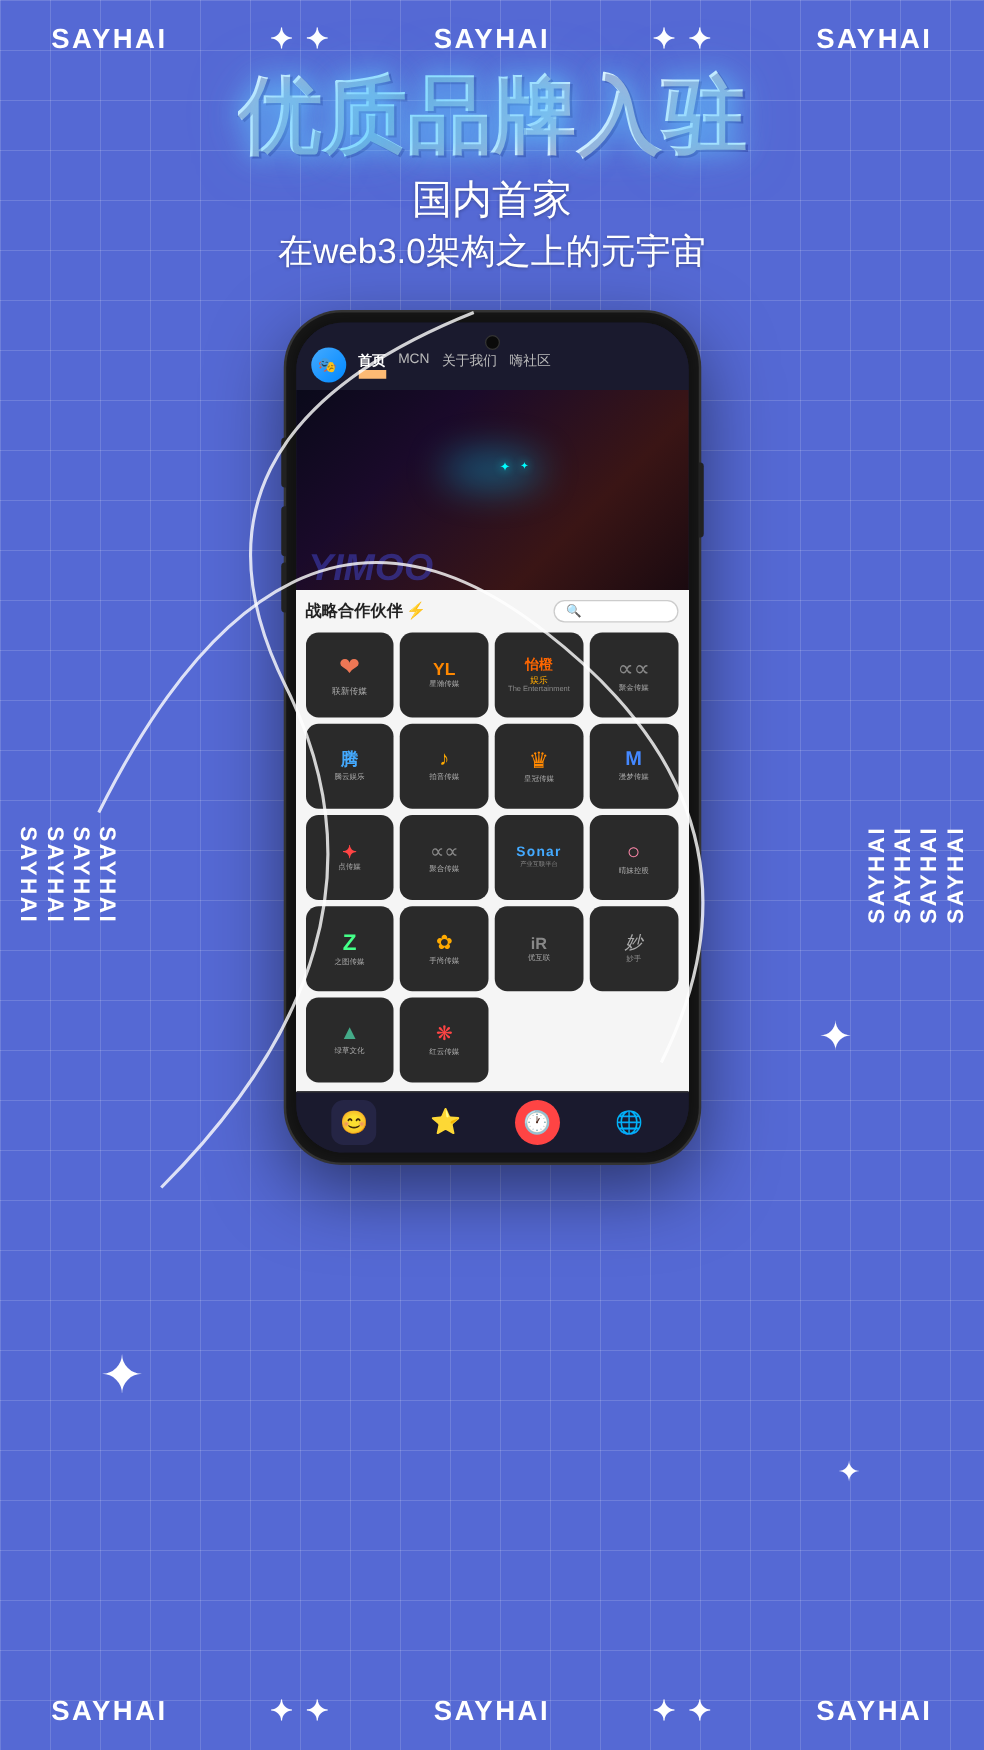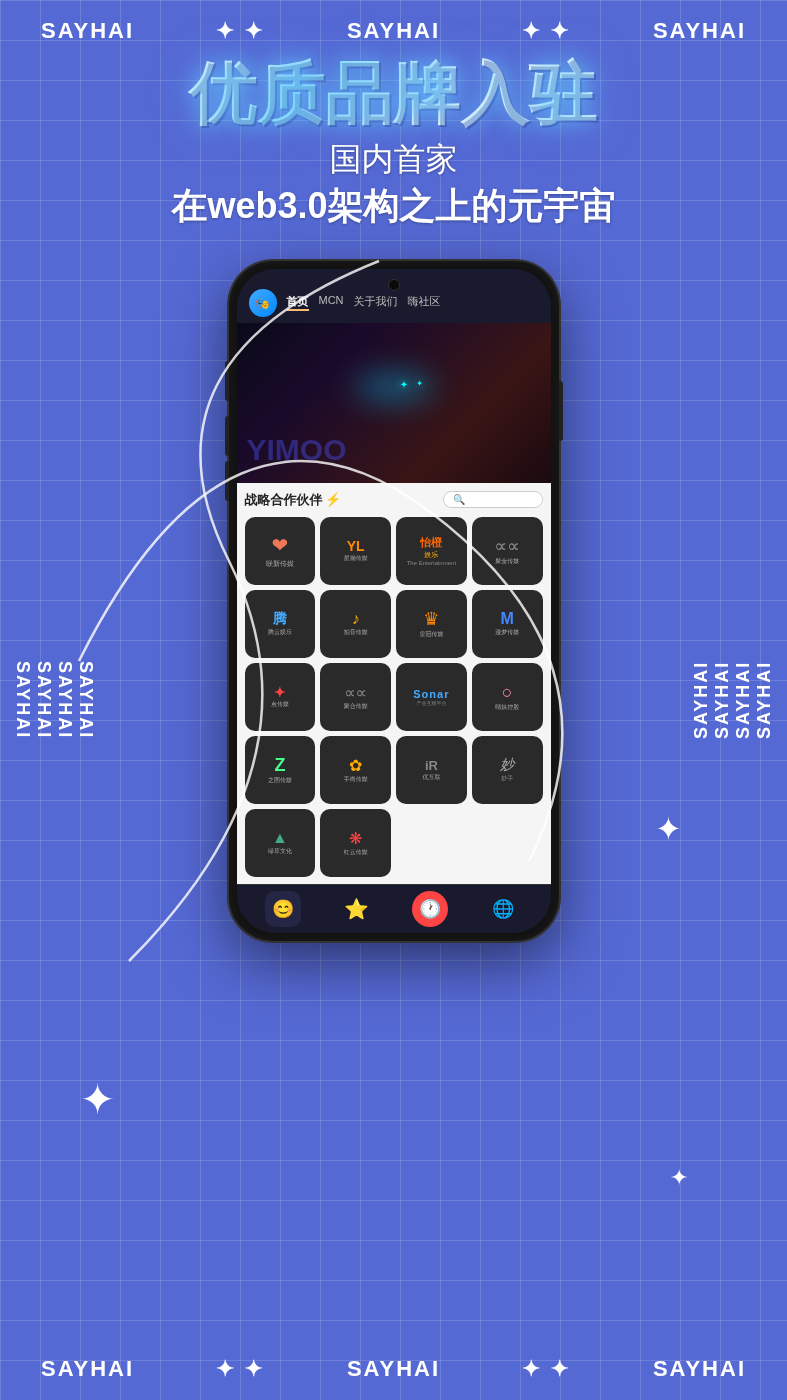--- a/index.html
+++ b/index.html
@@ -91,23 +91,23 @@
       line-height: 1.1;
     }
     .sub-title-1 {
       font-size: 32px;
       color: white;
       margin-top: 8px;
       font-weight: 400;
       text-shadow: 0 1px 3px rgba(0,0,0,0.3);
     }
     .sub-title-2 {
-      font-size: 36px;
+      font-size: 28px;
       color: white;
-      font-weight: 700;
+      font-weight: 400;
       text-shadow: 0 1px 3px rgba(0,0,0,0.3);
     }
 
     
     .phone-wrapper {
       position: relative;
       margin-top: 30px;
       z-index: 10;
     }
     .phone-outer {
@@ -198,21 +198,21 @@
     }
     .phone-nav-items {
       display: flex;
       gap: 10px;
       font-size: 11px;
       color: #ccc;
     }
     .phone-nav-item-active {
       color: white;
       font-weight: bold;
-      border-bottom: 2px solid #fdba74;
+      border-bottom: 7px solid #fdba74;
     }
 
     
     .phone-hero {
       height: 160px;
       background: linear-gradient(135deg, #0a0a1a 0%, #1a0a2a 30%, #2a1020 50%, #3a1515 70%, #1a0a10 100%);
       position: relative;
       overflow: hidden;
       flex-shrink: 0;
     }
@@ -223,24 +223,25 @@
       transform: translate(-50%, -50%);
       width: 80px;
       height: 30px;
       background: rgba(0, 200, 255, 0.4);
       border-radius: 50%;
       filter: blur(15px);
     }
     .phone-hero-text {
       position: absolute;
       left: 10px;
-      bottom: 16px;
+      bottom: 0;
       font-size: 22px;
       font-weight: 900;
       color: rgba(80, 80, 200, 0.7);
+      font-style: italic;
     }
 
     
     .partners-section {
       background: #f5f5f5;
       flex: 1;
       overflow-y: auto;
       padding: 8px;
     }
     .partners-header {

